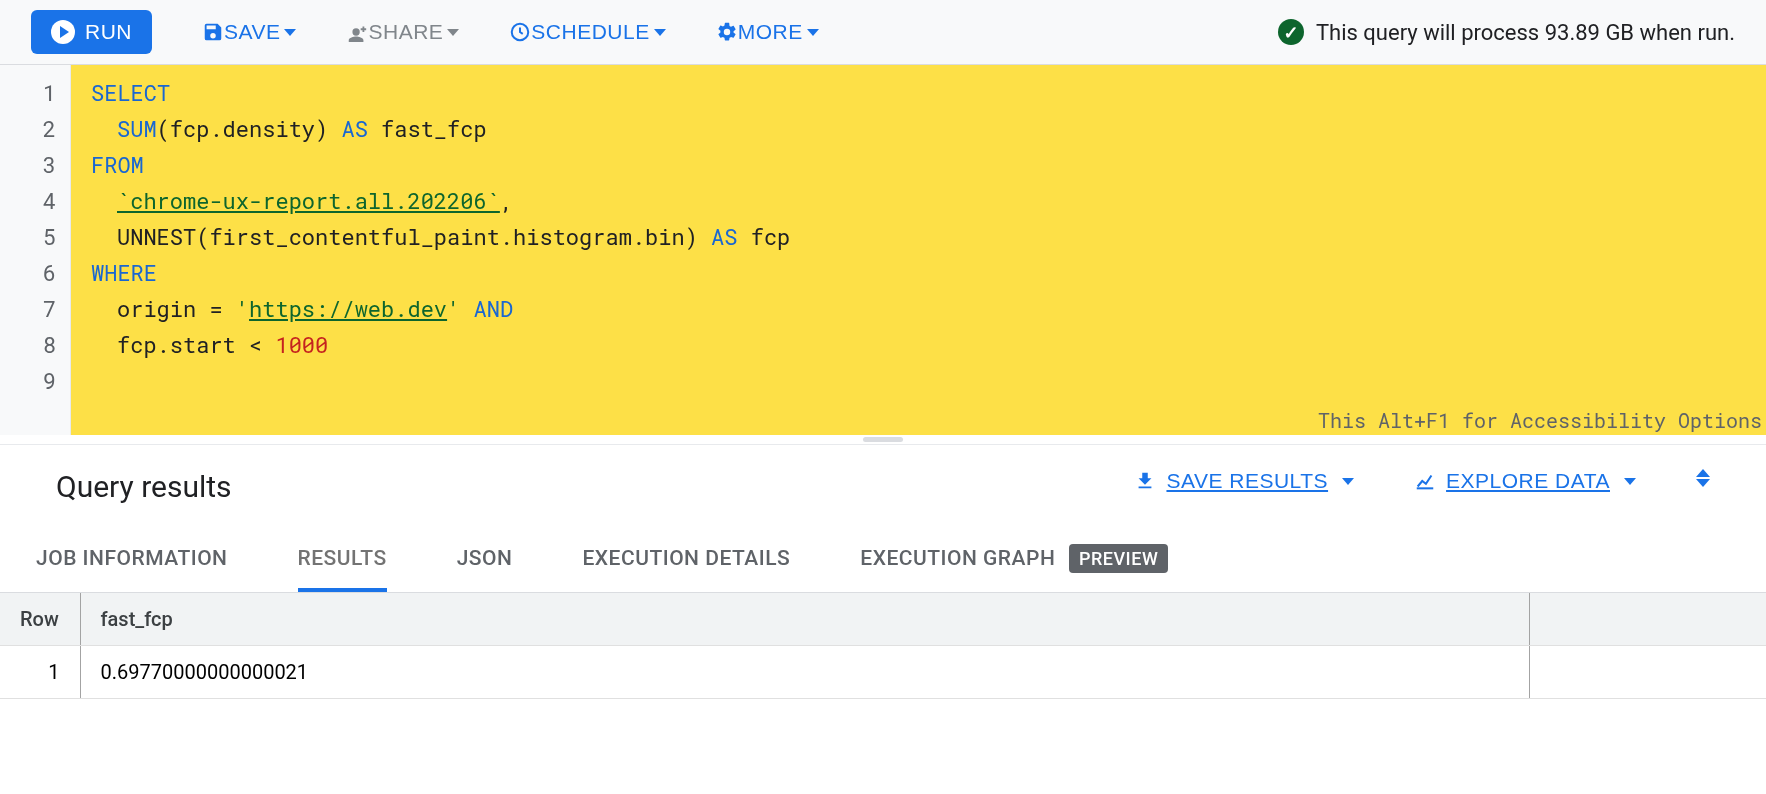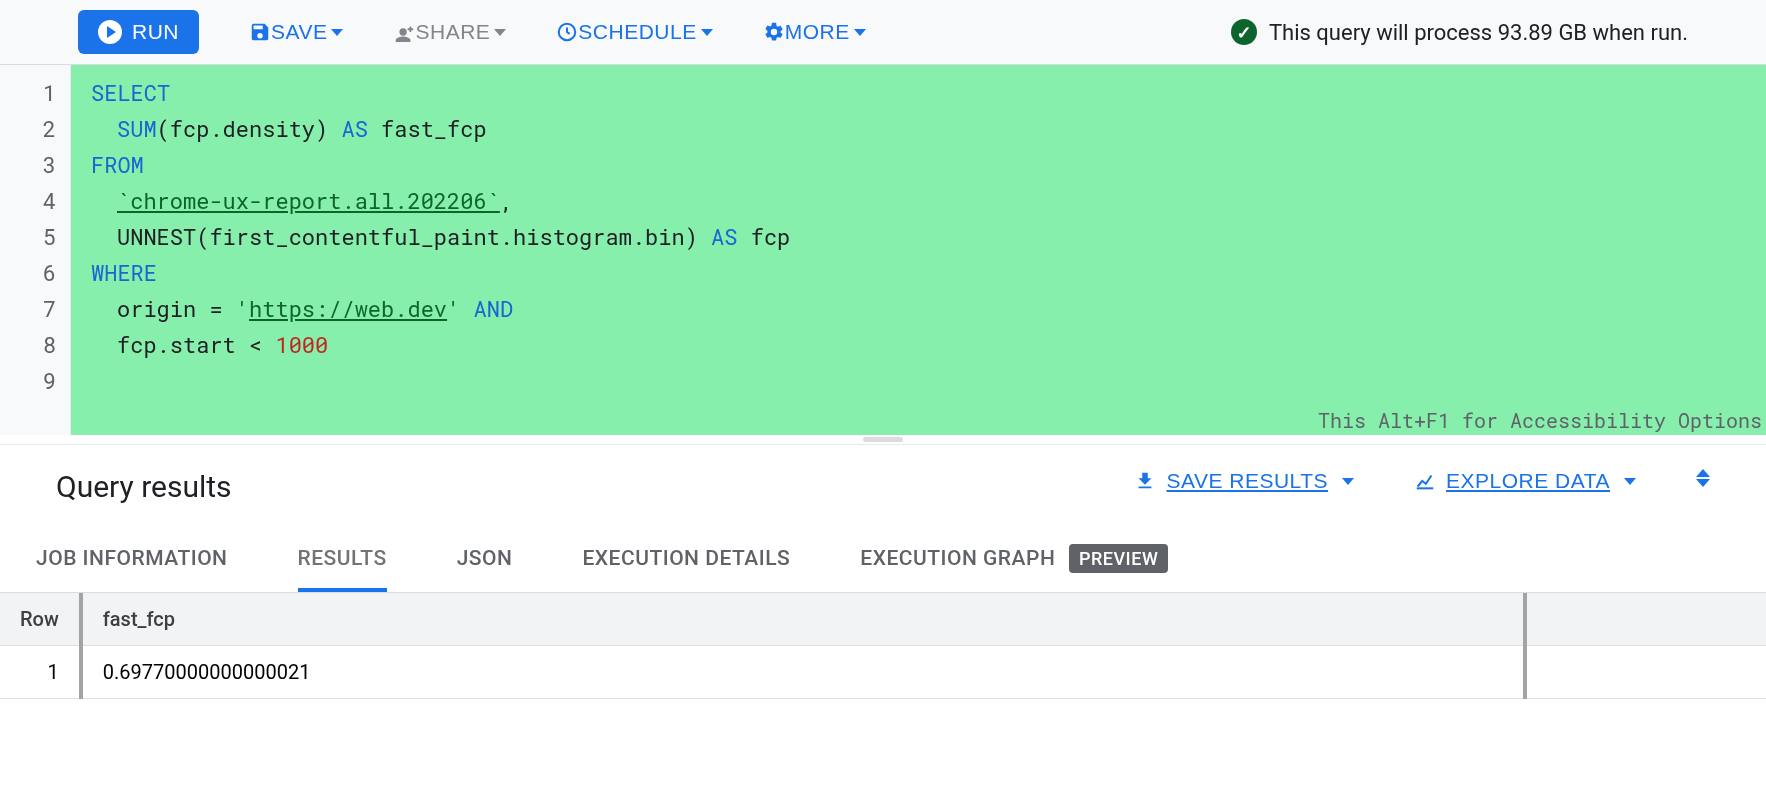--- a/index.html
+++ b/index.html
@@ -6,21 +6,21 @@
 body {
   font-family: 'Google Sans', Roboto, Arial, sans-serif;
   background: #fff;
   width: 1766px;
   height: 794px;
   overflow: hidden;
 }
 .toolbar {
   display: flex;
   align-items: center;
-  padding: 10px 78px;
+  padding: 10px 31px;
   border-bottom: 1px solid #dadce0;
   background: #f8f9fa;
   gap: 50px;
 }
 .btn-run {
   display: inline-flex;
   align-items: center;
   background: #1a73e8;
   color: #fff;
   border: none;
@@ -95,21 +95,21 @@
   width: 70px;
   text-align: right;
   padding: 10px 14px 10px 0;
   color: #5f6368;
   user-select: none;
 }
 .gutter div { line-height: 36px; }
 .code {
   flex: 1;
   padding: 10px 0;
-  background: #86efac;
+  background: #fde047;
   border-left: 1px solid #e8eaed;
 }
 .code-line { line-height: 36px; white-space: pre; padding-left: 20px; }
 .indent { padding-left: 46px; }
 .kw { color: #1967d2; }
 .fn { color: #1967d2; }
 .str { color: #0d652d; }
 .str-u { color: #0d652d; text-decoration: underline; text-decoration-color: #0d652d; }
 .num { color: #c5221f; }
 .plain { color: #202124; }
@@ -203,21 +203,21 @@
 }
 .table {
   width: 100%;
   border-collapse: collapse;
   font-size: 20px;
 }
 .table th, .table td {
   text-align: left;
   padding: 14px 20px;
   border-bottom: 1px solid #e0e0e0;
-  border-right: 4px solid #a3a3a3;
+  border-right: 1px solid #a3a3a3;
 }
 .table thead th {
   background: #f1f3f4;
   color: #3c4043;
   font-weight: 500;
 }
 .table td.rownum { text-align: right; width: 80px; }
 svg { display: block; }
 </style>
 </head>

